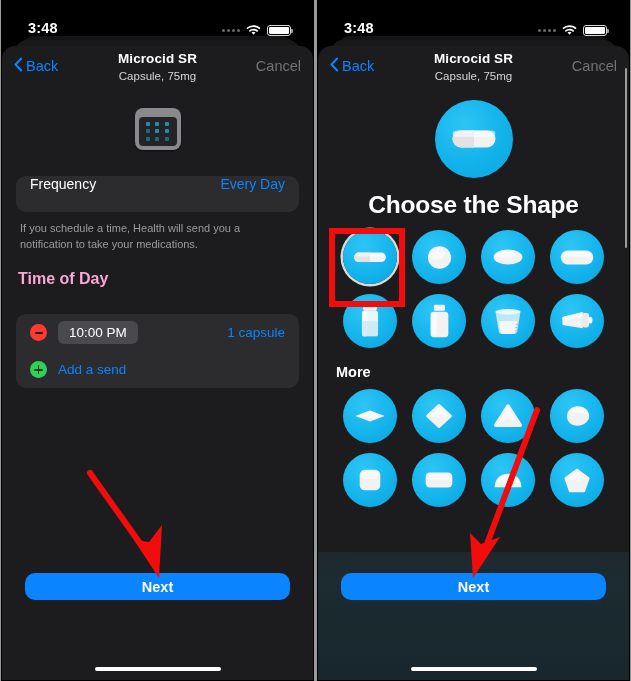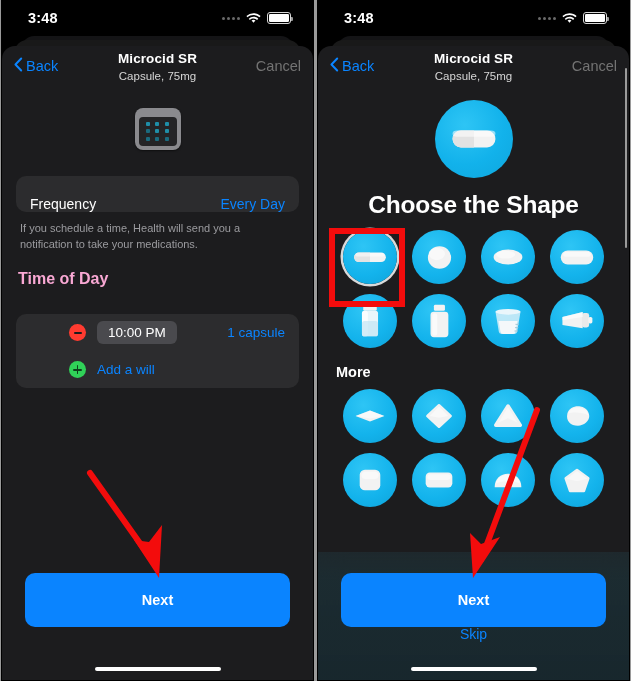--- a/index.html
+++ b/index.html
@@ -18,21 +18,21 @@
   .phone.left  { left: 1px; }
   .phone.right { left: 317px; }
   .phone .screen {
     position: absolute; inset: 0 1px 1px 1px;
     background: #000;
   }
 
   
   .statusbar {
     position: absolute; top: 0; left: 0; right: 0; height: 36px;
-    display: flex; align-items: center; justify-content: space-between;
+    display: flex; align-items: flex-end; justify-content: space-between;
     padding: 0 22px 0 26px; color: #fff; background: #000;
   }
   .sb-time { font-size: 14.5px; font-weight: 600; letter-spacing: .2px; }
   .sb-right { display: flex; align-items: center; gap: 6px; }
   .sb-dots { display: flex; gap: 2px; align-items: center; }
   .sb-dots i { width: 3px; height: 3px; background: #6a6a6a; border-radius: 50%; display: block; }
   .wifi { width: 15px; height: 11px; position: relative; }
   .wifi svg { display: block; }
   .batt {
     width: 24px; height: 11.5px; border: 1.3px solid #d8d8d8; border-radius: 3px;
@@ -87,33 +87,33 @@
 
   .big-title {
     color: #fff; font-size: 24.5px; font-weight: 700; text-align: center;
     line-height: 1.32; margin: 22px 26px 0; letter-spacing: -.2px;
   }
 
   .group {
     margin: 26px 14px 0; background: #2c2c2e; border-radius: 10px; overflow: hidden;
   }
   .row {
-    display: flex; align-items: flex-end; justify-content: space-between;
+    display: flex; align-items: flex-start; justify-content: space-between;
     padding: 0 14px; height: 36px;
   }
   .row-label { color: #fff; font-size: 14px; }
   .row-value { color: #0a84ff; font-size: 14px; }
 
   .footnote {
     margin: 9px 18px 0; color: #9b9b9f; font-size: 11px; line-height: 1.42;
   }
 
   .section-hd { margin: 18px 4px 7px 16px; color: #f9a8d4; font-size: 16px; font-weight: 700; }
 
-  .time-row { display: flex; align-items: center; padding: 11px 14px; height: 37px; margin-left: 39px; }
+  .time-row { display: flex; align-items: center; padding: 11px 14px; height: 37px; }
   .minus, .plus {
     width: 17px; height: 17px; border-radius: 50%; flex: none;
     display: flex; align-items: center; justify-content: center;
   }
   .minus { background: #ff3b30; }
   .plus  { background: #30d158; }
   .minus i { width: 8px; height: 1.8px; background: #1c1c1e; border-radius: 1px; display: block; }
   .plus i  { position: relative; width: 9px; height: 9px; display: block; }
   .plus i::before, .plus i::after { content:""; position:absolute; background:#0e3f1c; border-radius:1px; }
   .plus i::before { left: 0; top: 3.6px; width: 9px; height: 1.8px; }
@@ -121,21 +121,21 @@
 
   .time-chip {
     margin-left: 11px; background: #4a4a4e; color: #fff;
     font-size: 13.5px; padding: 4px 11px; border-radius: 6px;
   }
   .time-qty { margin-left: auto; color: #0a84ff; font-size: 13.5px; }
   .addtime { margin-left: 11px; color: #0a84ff; font-size: 13.5px; }
 
   
   .btn-primary {
-    position: absolute; left: 23px; right: 23px; height: 54px;
+    position: absolute; left: 23px; right: 23px; height: 27px;
     background: #0a84ff; border-radius: 10px;
     display: flex; align-items: center; justify-content: center;
     color: #fff; font-size: 14.5px; font-weight: 600; cursor: pointer;
   }
   .btn-skip {
     position: absolute; left: 0; right: 0; text-align: center;
     color: #0a84ff; font-size: 14px; cursor: pointer;
   }
   .home-ind {
     position: absolute; bottom: 9px; left: 50%; transform: translateX(-50%);
@@ -263,21 +263,21 @@
             <span class="minus">
                 <i></i>
               </span>
             <span class="time-chip">10:00 PM</span>
             <span class="time-qty">1 capsule</span>
           </div>
           <div class="time-row">
             <span class="plus">
                 <i></i>
               </span>
-            <span class="addtime">Add a will</span>
+            <span class="addtime">Add a send</span>
           </div>
         </div>
 
         <div class="btn-primary" style="top: 527px;">Next</div>
       </div>
 
       <div class="home-ind"></div>
 
       <div class="anno">
         <svg width="313" height="681" viewBox="0 0 313 681">
@@ -491,21 +491,20 @@
               </div>
           </div>
         </div>
       </div>
 
       <div class="scrollbar"></div>
 
       <div class="blurveil"></div>
 
       <div class="btn-primary" style="top: 573px;">Next</div>
-      <div class="btn-skip" style="top: 626px;">Skip</div>
 
       <div class="home-ind"></div>
 
       <div class="anno">
         <svg width="313" height="681" viewBox="0 0 313 681">
           <g>
             <path d="M219 410 L163 560" stroke="#f30c0c" stroke-width="6" stroke-linecap="round" fill="none"></path>
             <path d="M155 578 L152 533 L163 544 L182 537 Z" fill="#f30c0c"></path>
           </g>
         </svg>

